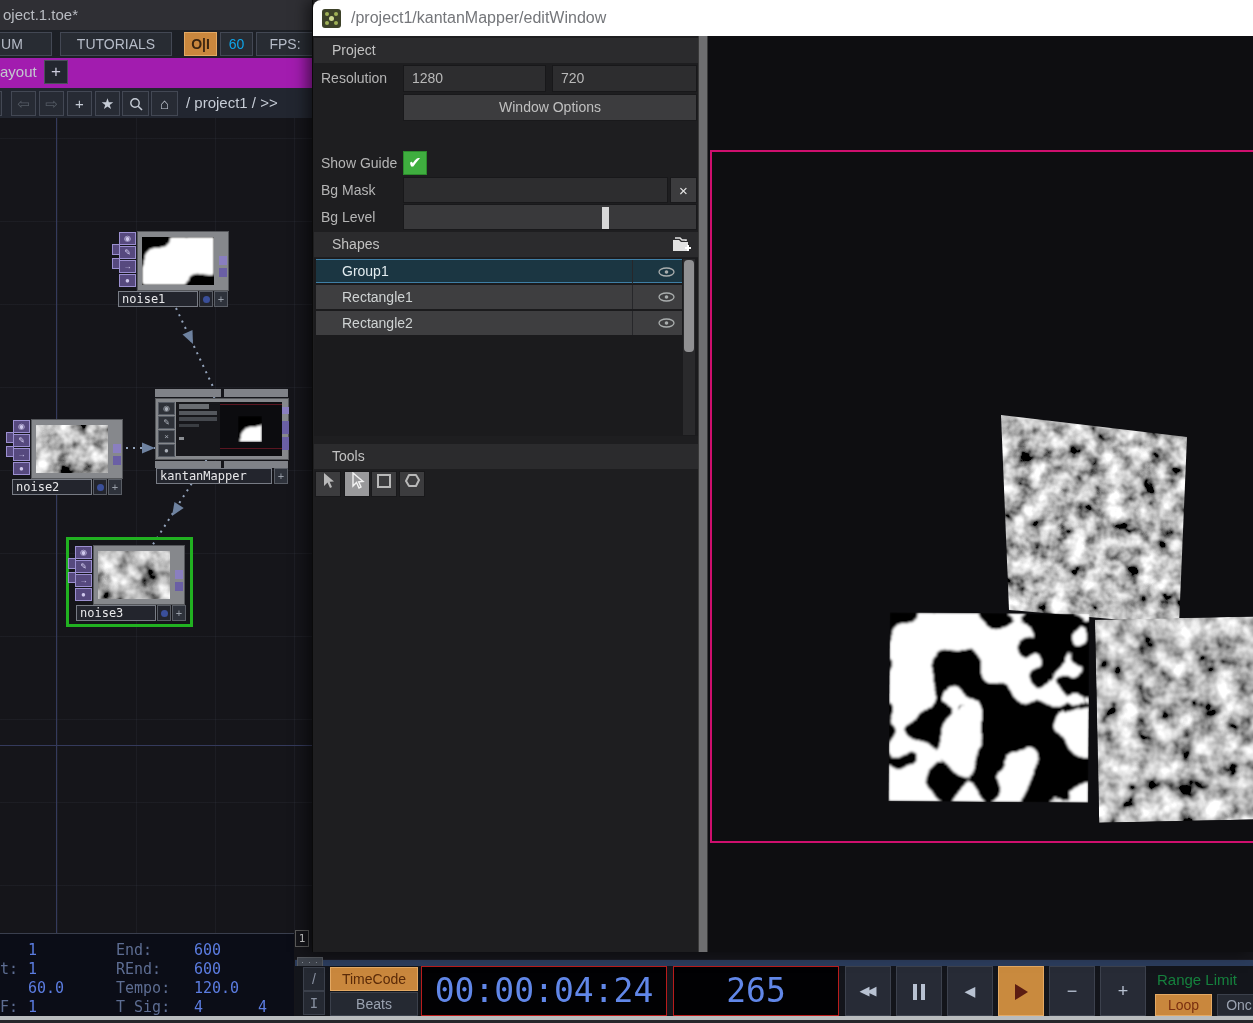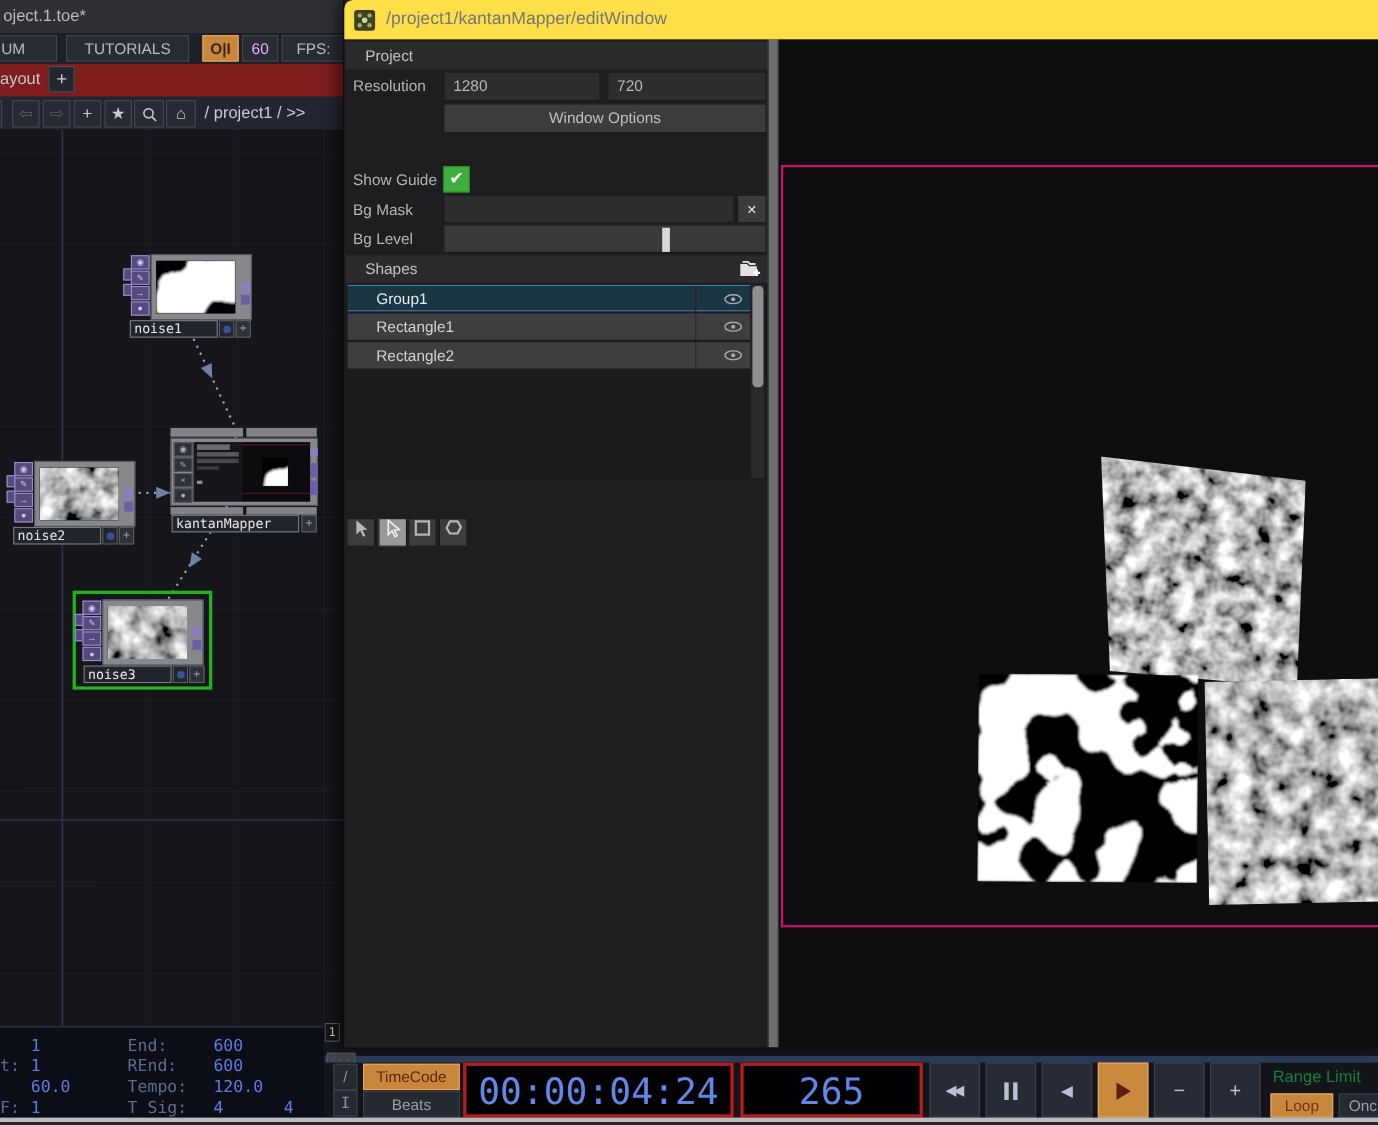--- a/index.html
+++ b/index.html
@@ -13,23 +13,23 @@
 
   
   .win-title { left:0; top:0; width:312px; height:30px; background:#2f2f34; color:#b9bcc2;
     font-size:15px; line-height:30px; padding-left:3px; overflow:hidden; }
   .tab-row { left:0; top:30px; width:312px; height:28px; background:#1d2026; }
   .tbtn { position:absolute; top:2px; height:24px; background:#282c33; border:1px solid #434854;
     color:#b6bcc8; font-size:14px; text-align:center; line-height:22px; }
   .tbtn.um { left:-28px; width:80px; }
   .tbtn.tutorials { left:60px; width:112px; }
   .tbtn.oi { left:184px; width:33px; background:#c9873d; border-color:#e3a964; color:#3a2510; font-weight:bold; }
-  .tbtn.sixty { left:220px; width:33px; color:#f0abfc; }
+  .tbtn.sixty { left:220px; width:33px; color:#0ea5e9; }
   .tbtn.fps { left:256px; width:58px; }
-  .layout-row { left:0; top:58px; width:312px; height:30px; background:#7f1d1d;text-decoration:underline; }
+  .layout-row { left:0; top:58px; width:312px; height:30px; background:#a21caf;text-decoration:underline; }
   .layout-label { position:absolute; left:0; top:5px; color:#c3c7cf; font-size:15px; }
   .layout-add { position:absolute; left:44px; top:2px; width:24px; height:24px; border:1px solid #4a4f5a;
     color:#ccd; font-size:17px; line-height:21px; text-align:center; background:#232730; }
   .nav-row { left:0; top:88px; width:312px; height:30px; background:#222630; }
   .nbtn { position:absolute; top:3px; width:25px; height:25px; background:#272b34; border:1px solid #434854;
     color:#c6ccd6; font-size:15px; line-height:23px; text-align:center; }
   .nbtn.cut { left:-16px; width:18px; }
   .nbtn.dim { color:#565c66; }
   .nav-path { position:absolute; left:186px; top:6px; color:#c6ccd6; font-size:15px; }
 
@@ -80,21 +80,21 @@
   .range-handle { position:absolute; left:2px; top:29px; width:26px; height:13px; background:#3e434c;
     border:1px solid #55595f; color:#989ea8; font-size:8px; line-height:10px; text-align:center; letter-spacing:1px; }
   .transport { position:absolute; left:0; top:38px; width:958px; height:50px; background:#13151b; }
   .mbtn { position:absolute; background:#252932; border:1px solid #3b404b; color:#8890a0;
     font-size:14px; text-align:center; }
   .slash-btn { left:8px; top:1px; width:22px; height:24px; line-height:22px; }
   .i-btn { left:8px; top:25px; width:22px; height:24px; line-height:22px; font-family:"DejaVu Sans Mono", monospace; }
   .tc-btn { left:35px; top:1px; width:88px; height:24px; background:#c9873d; border-color:#e3a964;
     color:#5a2a08; font-size:14px; line-height:22px; }
   .beats-btn { left:35px; top:26px; width:88px; height:24px; color:#9aa2b0; line-height:22px; }
-  .display { position:absolute; top:0; height:50px; background:#010103; border:3px solid #b91c1c;
+  .display { position:absolute; top:0; height:50px; background:#010103; border:1px solid #b91c1c;
     color:#6187e8; font-family:"DejaVu Sans Mono", monospace; font-size:33px; text-align:center; line-height:48px; }
   .tc-display { left:126px; width:246px; }
   .fr-display { left:378px; width:166px; }
   .pbtn { position:absolute; top:0; width:46px; height:50px; background:#272b36; border:1px solid #3c414d;
     color:#b8c2d2; text-align:center; line-height:48px; font-size:13px; }
   .pbtn.rew { left:550px; letter-spacing:-3px; padding-right:3px; }
   .pbtn.pause { left:601px; }
   .pbtn.back { left:652px; font-size:14px; }
   .pbtn.play { left:703px; background:#c98a3e; border-color:#e3a964; }
   .pbtn.minus { left:754px; font-size:18px; }
@@ -106,21 +106,21 @@
   .loop-btn { left:860px; top:28px; width:57px; height:22px; background:#c9873d; border:1px solid #e3a964;
     color:#7a2f10; font-size:14px; line-height:20px; position:absolute; text-align:center; }
   .once-btn { left:922px; top:28px; width:44px; height:22px; position:absolute; background:#252932;
     border:1px solid #3b404b; color:#9aa2b0; font-size:14px; line-height:20px; text-align:center; }
   .bottom-strip { left:0; top:1016px; width:1253px; height:4px; background:#b9bcbe; }
   .bottom-strip2 { left:0; top:1020px; width:1253px; height:3px; background:#26262a; }
 
   
   .edit-window { left:312px; top:0; width:941px; height:952px; background:#1e1e20;
     border-left:1px solid #0a0a0a; box-shadow:-5px 0 14px rgba(0,0,0,0.55); }
-  .ew-titlebar { position:absolute; left:0; top:0; width:941px; height:36px; background:#fde047;
+  .ew-titlebar { position:absolute; left:0; top:0; width:941px; height:36px; background:#ffffff;
     border-radius:8px 0 0 0; }
   .ew-icon { position:absolute; left:9px; top:9px; width:19px; height:19px; background:#3c4128; border-radius:3px; }
   .ew-icon i { position:absolute; width:4px; height:4px; border-radius:50%; background:#9fb055; }
   .ew-icon .c { left:7px; top:7px; width:5px; height:5px; background:#cdd98e; }
   .ew-title { position:absolute; left:38px; top:0; color:#74767a; font-size:16px; line-height:35px; }
   .panel { position:absolute; left:0; top:36px; width:385px; height:916px; background:#1e1e20; }
   .sec-hdr { position:absolute; left:1px; width:384px; height:25px; background:#2b2b2d;
     color:#c2c2c2; font-size:14px; line-height:25px; padding-left:18px; }
   .plabel { position:absolute; left:8px; color:#b5b5b5; font-size:14px; }
   .pfield { position:absolute; background:#2d2d2f; border:1px solid #18181a; color:#b9b9b9;
@@ -470,20 +470,21 @@
           <svg class="eye" width="17" height="10" viewBox="0 0 17 10">
             <ellipse cx="8.5" cy="5" rx="7.5" ry="4" fill="none" stroke="#a9adad" stroke-width="1.3"></ellipse>
             <circle cx="8.5" cy="5" r="1.8" fill="#a9adad"></circle>
           </svg>
         </div>
         <div class="sscroll">
             <div class="sthumb"></div>
           </div>
       </div>
 
+      <div class="sec-hdr" style="top:408px">Tools</div>
 
       <div class="toolbtn" style="left:2px;top:435px">
         <svg width="15" height="17" viewBox="0 0 15 17">
           <path d="M3,1 L3,14 L6.5,10.5 L9,16 L11,15 L8.6,9.8 L13,9.5 Z" fill="#b9b9b9"></path>
         </svg>
       </div>
       <div class="toolbtn active" style="left:31px;top:435px">
         <svg width="15" height="17" viewBox="0 0 15 17">
           <path d="M3,1 L3,14 L6.5,10.5 L9,16 L11,15 L8.6,9.8 L13,9.5 Z" fill="none" stroke="#f2f2f2" stroke-width="1.4"></path>
         </svg>

